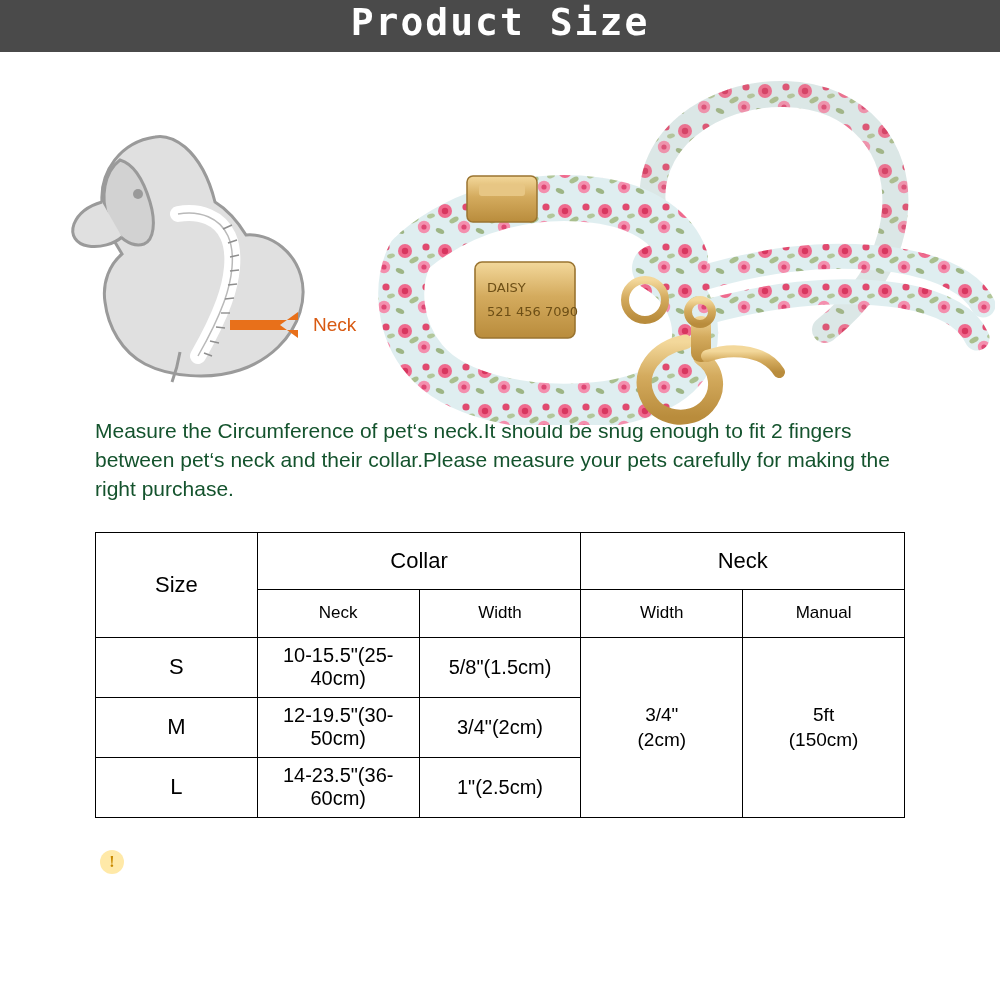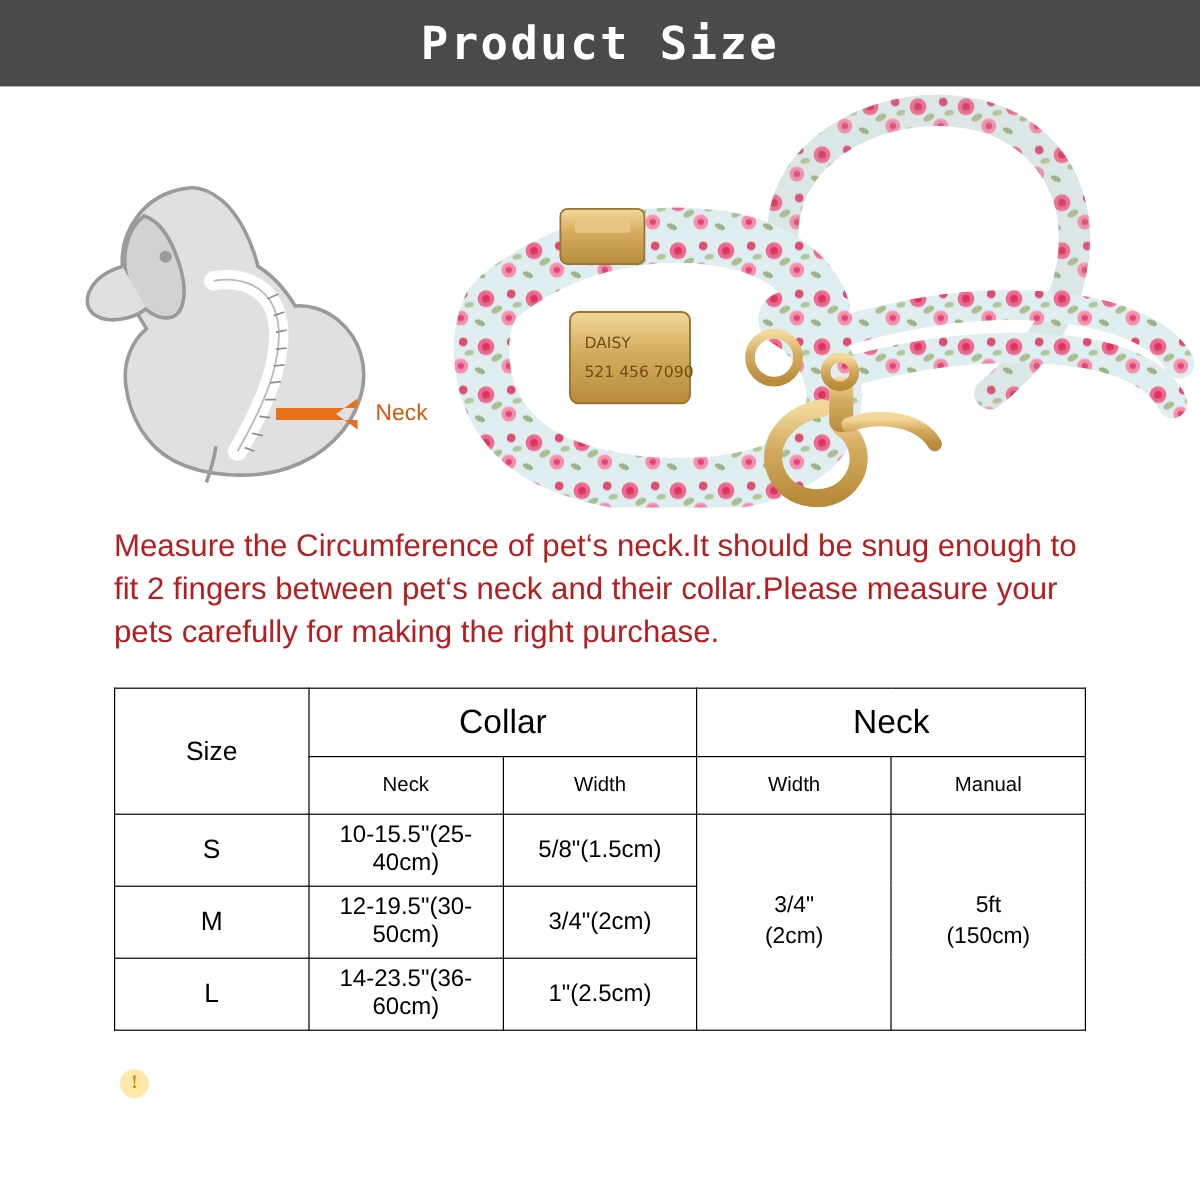--- a/index.html
+++ b/index.html
@@ -10,24 +10,24 @@
     width: 1000px;
     height: 1000px;
     background: #ffffff;
     font-family: "Liberation Sans", sans-serif;
     overflow: hidden;
     position: relative;
   }
 
   
   .header {
-    height: 72px;
+    height: 52px;
     background: #4a4a4a;
     display: flex;
-    align-items: center;
+    align-items: flex-start;
     justify-content: center;
   }
   .header-title {
     color: #ffffff;
     font-size: 38px;
     font-weight: bold;
     letter-spacing: 2px;
     font-family: "DejaVu Sans Mono", monospace;
   }
 
@@ -50,31 +50,31 @@
     left: 253px;
     top: 212px;
     font-size: 19px;
     color: #d85a12;
     font-family: "Liberation Sans", sans-serif;
   }
 
   .product-wrap {
     position: absolute;
     left: 355px;
-    top: 6px;
+    top: 28px;
     width: 640px;
     height: 345px;
   }
 
   
   .description {
     margin: 10px 95px 0 95px;
-    font-size: 26px;
+    font-size: 21px;
     line-height: 1.38;
-    color: #b91c1c;
+    color: #14532d;
     font-family: "Liberation Sans", sans-serif;
   }
 
   
   .table-wrap {
     margin: 28px 95px 0 95px;
   }
   table.size-table {
     border-collapse: collapse;
     width: 810px;
@@ -82,21 +82,21 @@
   }
   table.size-table td, table.size-table th {
     border: 1px solid #000000;
     text-align: center;
     vertical-align: middle;
     font-weight: normal;
     color: #000;
     font-family: "Liberation Sans", sans-serif;
   }
   .th-big {
-    font-size: 28px;
+    font-size: 22px;
     height: 54px;
     margin-left: 20px;
   }
   .th-size {
     font-size: 22px;
   }
   .th-sub {
     font-size: 17px;
     height: 45px;
   }

